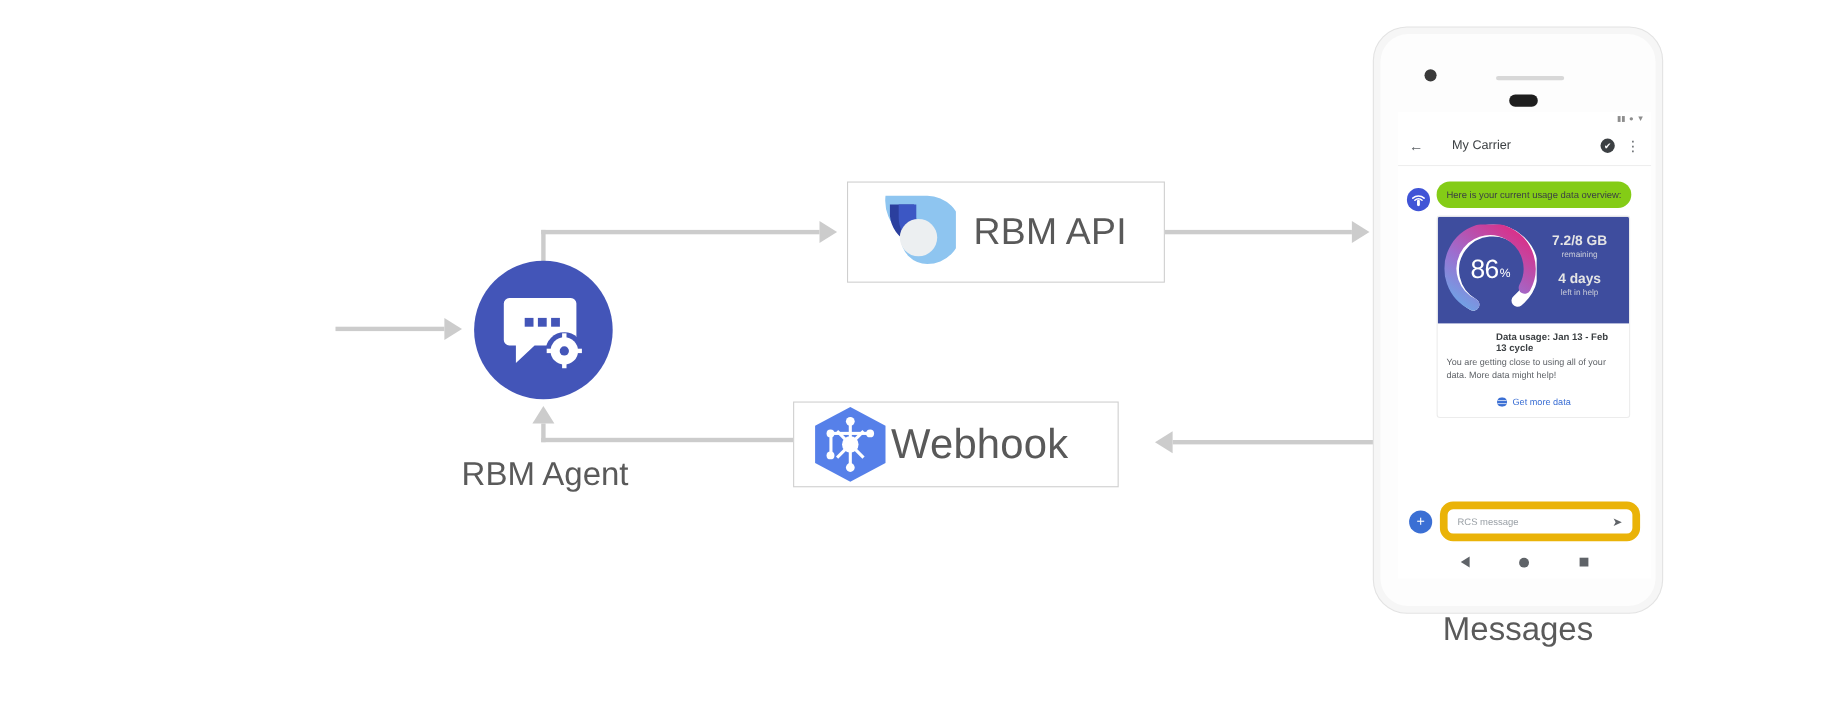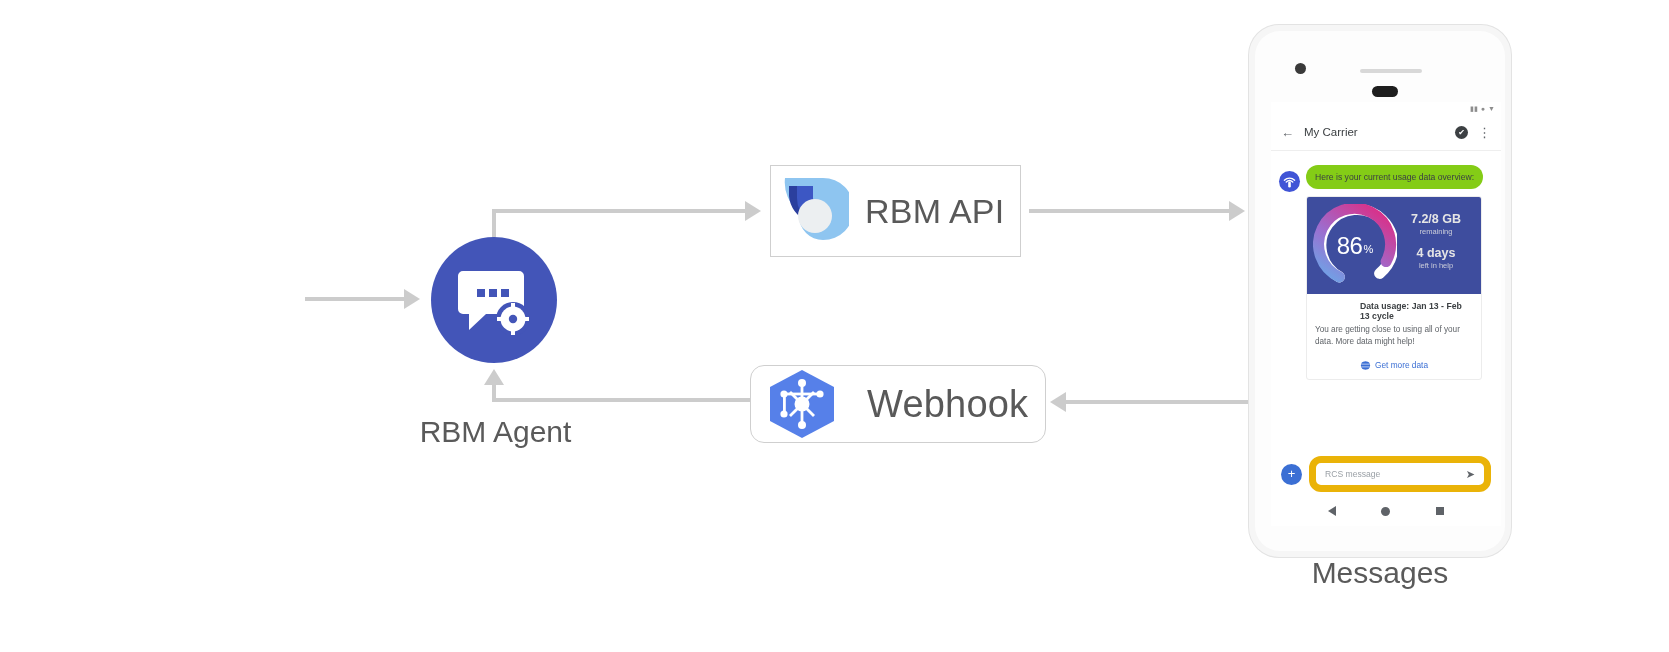--- a/index.html
+++ b/index.html
@@ -9,24 +9,24 @@
 
   
   .box{position:absolute;border:1px solid #cfcfcf;background:#fff;
        display:flex;align-items:center;box-sizing:border-box;}
   .box-label{font-weight:300;color:#595959;letter-spacing:.2px;}
 
   #external-trigger{left:47px;top:255px;width:258px;height:90px;
                     justify-content:center;}
   #external-trigger .box-label{font-size:31px;}
 
-  #rbm-api-box{left:770px;top:165px;width:251px;height:92px;padding-left:0;gap:16px;}
+  #rbm-api-box{left:770px;top:165px;width:289px;height:92px;padding-left:20px;gap:16px;}
   #rbm-api-box .box-label{font-size:34px;}
 
-  #webhook-box{left:750px;top:365px;width:296px;height:78px;padding-left:14px;gap:28px;border-radius:14px;}
+  #webhook-box{left:721px;top:365px;width:296px;height:78px;padding-left:14px;gap:0;}
   #webhook-box .box-label{font-size:38px;}
 
   
   #rbm-agent-node{position:absolute;left:431px;top:237px;width:126px;height:126px;
     border-radius:50%;background:#4355b8;display:flex;align-items:center;justify-content:center;}
   #rbm-agent-label{position:absolute;left:413px;top:415px;width:165px;text-align:center;
     font-size:30px;font-weight:300;color:#5a5a5a;}
 
   
   .line{position:absolute;background:#cccccc;}
@@ -50,21 +50,21 @@
   #phone-speaker{position:absolute;left:117px;top:55px;width:26px;height:11px;border-radius:6px;
     background:#1e1e1e;}
   #screen{position:absolute;left:16px;top:71px;width:230px;height:424px;background:#ffffff;}
 
   .status-bar{height:12px;display:flex;justify-content:flex-end;align-items:center;
               gap:3px;padding-right:6px;}
   .sb-i{font-size:7px;color:#8d8d8d;line-height:1;}
 
   .app-bar{height:36px;display:flex;align-items:center;padding:0 10px;gap:10px;
            border-bottom:1px solid #eeeeee;background:#fff;}
-  .app-bar-title{font-size:11.5px;color:#3c4043;flex:1;}
+  .app-bar-title{font-size:11.5px;color:#3c4043;flex:1;margin-left:16px;}
   .ab-icon{font-size:13px;color:#5f6368;line-height:1;}
   .shield{width:13px;height:13px;border-radius:50%;background:#3c4043;color:#fff;
     font-size:8px;display:flex;align-items:center;justify-content:center;}
 
   .chat{padding:14px 8px 0 8px;}
   .msg-row{display:flex;align-items:flex-start;gap:6px;}
   .avatar{width:21px;height:21px;border-radius:50%;background:#4054d6;flex:0 0 21px;
     display:flex;align-items:center;justify-content:center;margin-top:6px;}
   .bubble{background:#84cc16;border-radius:12px;padding:6px 9px;font-size:8.6px;
     color:#3c4043;line-height:1.42;max-width:160px;}

